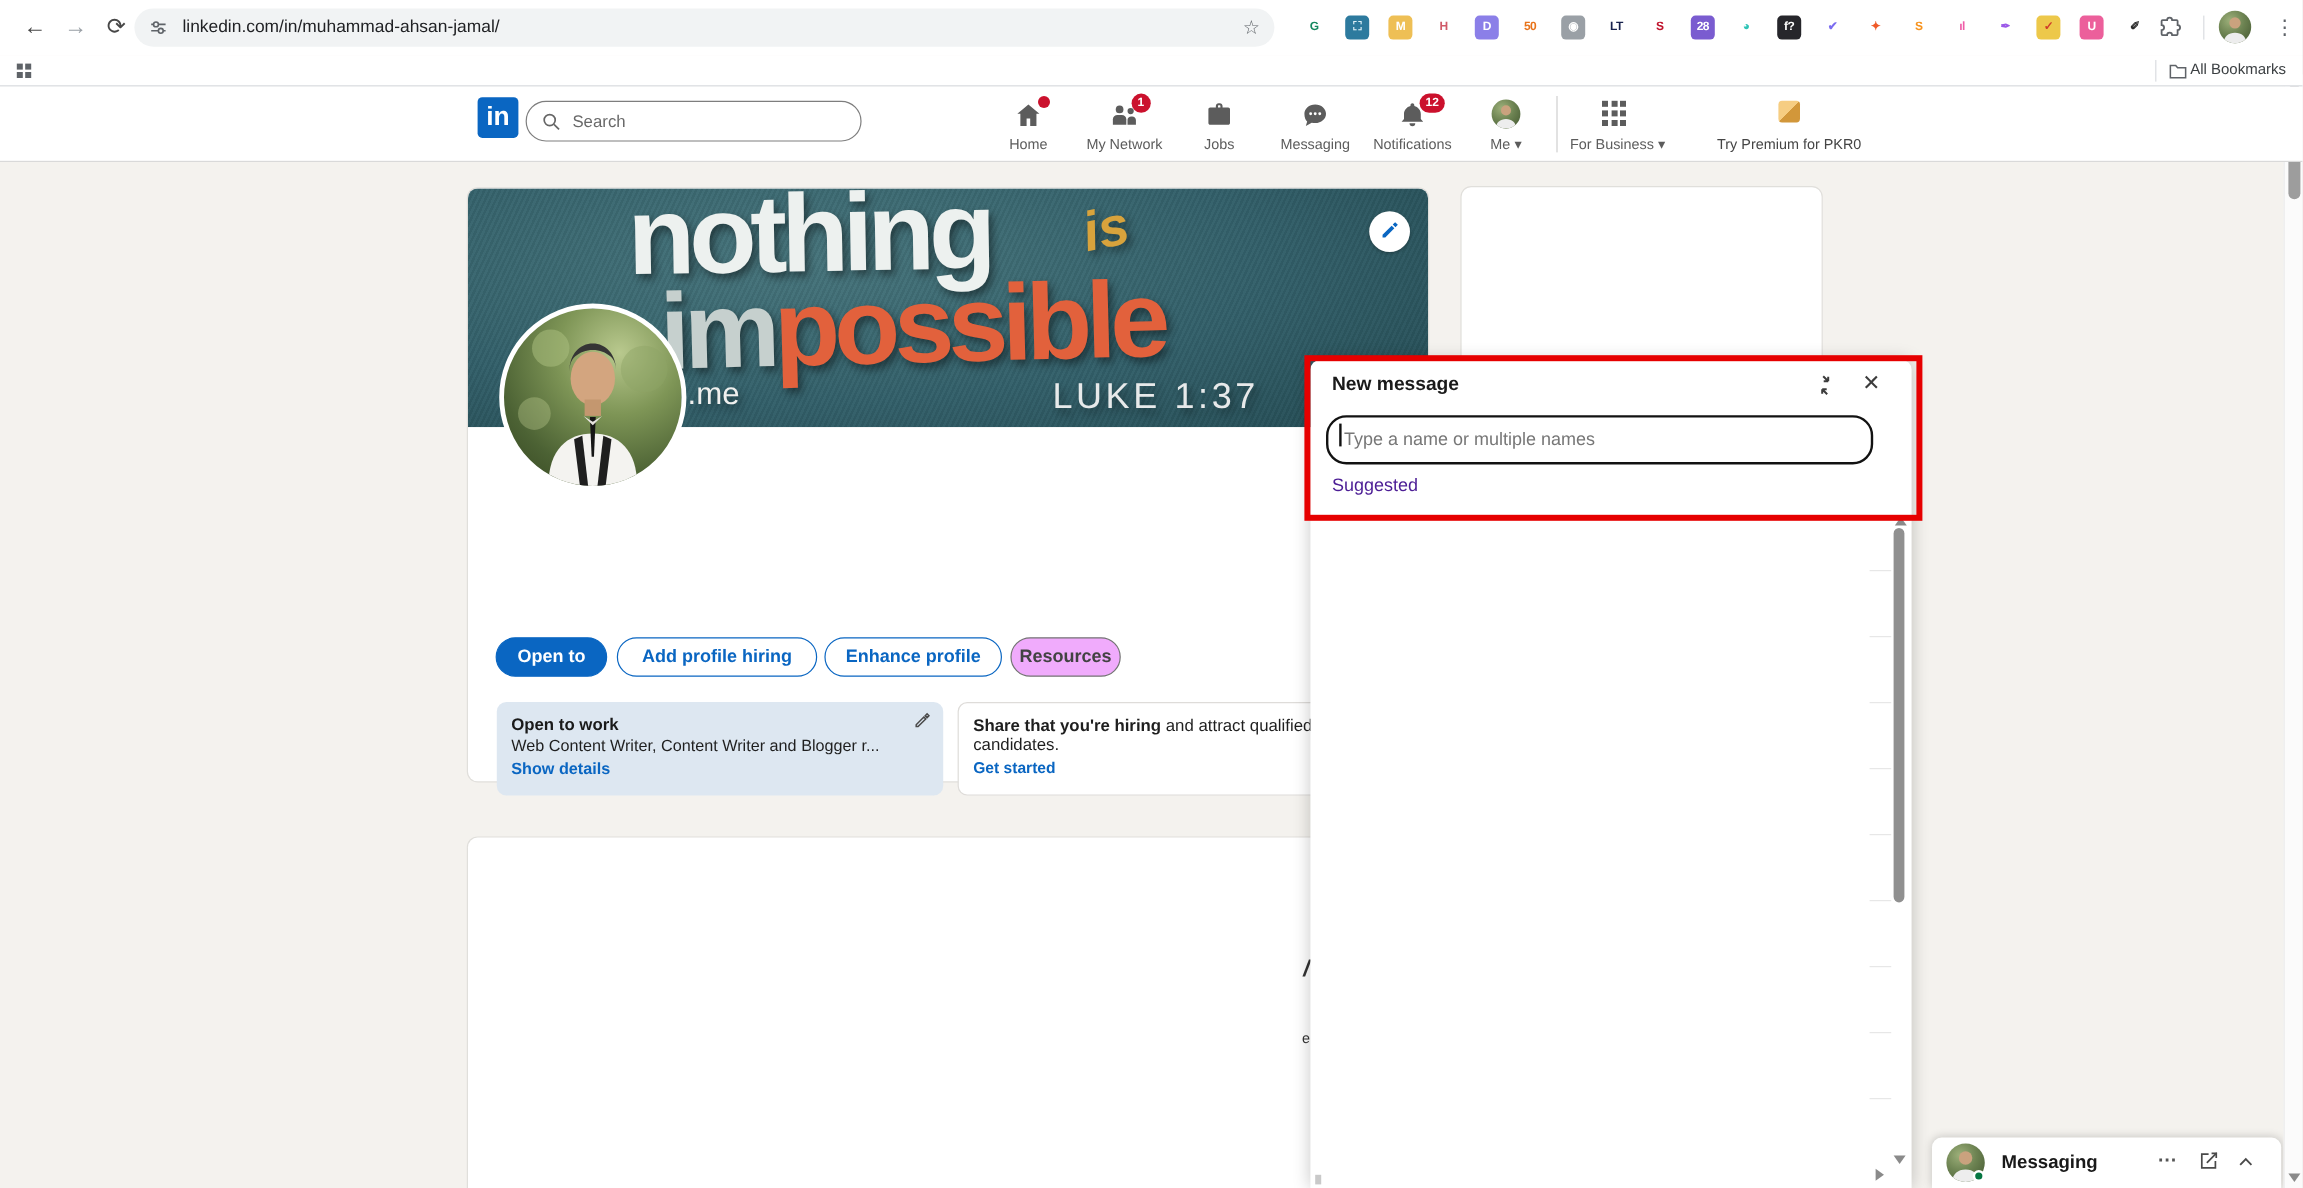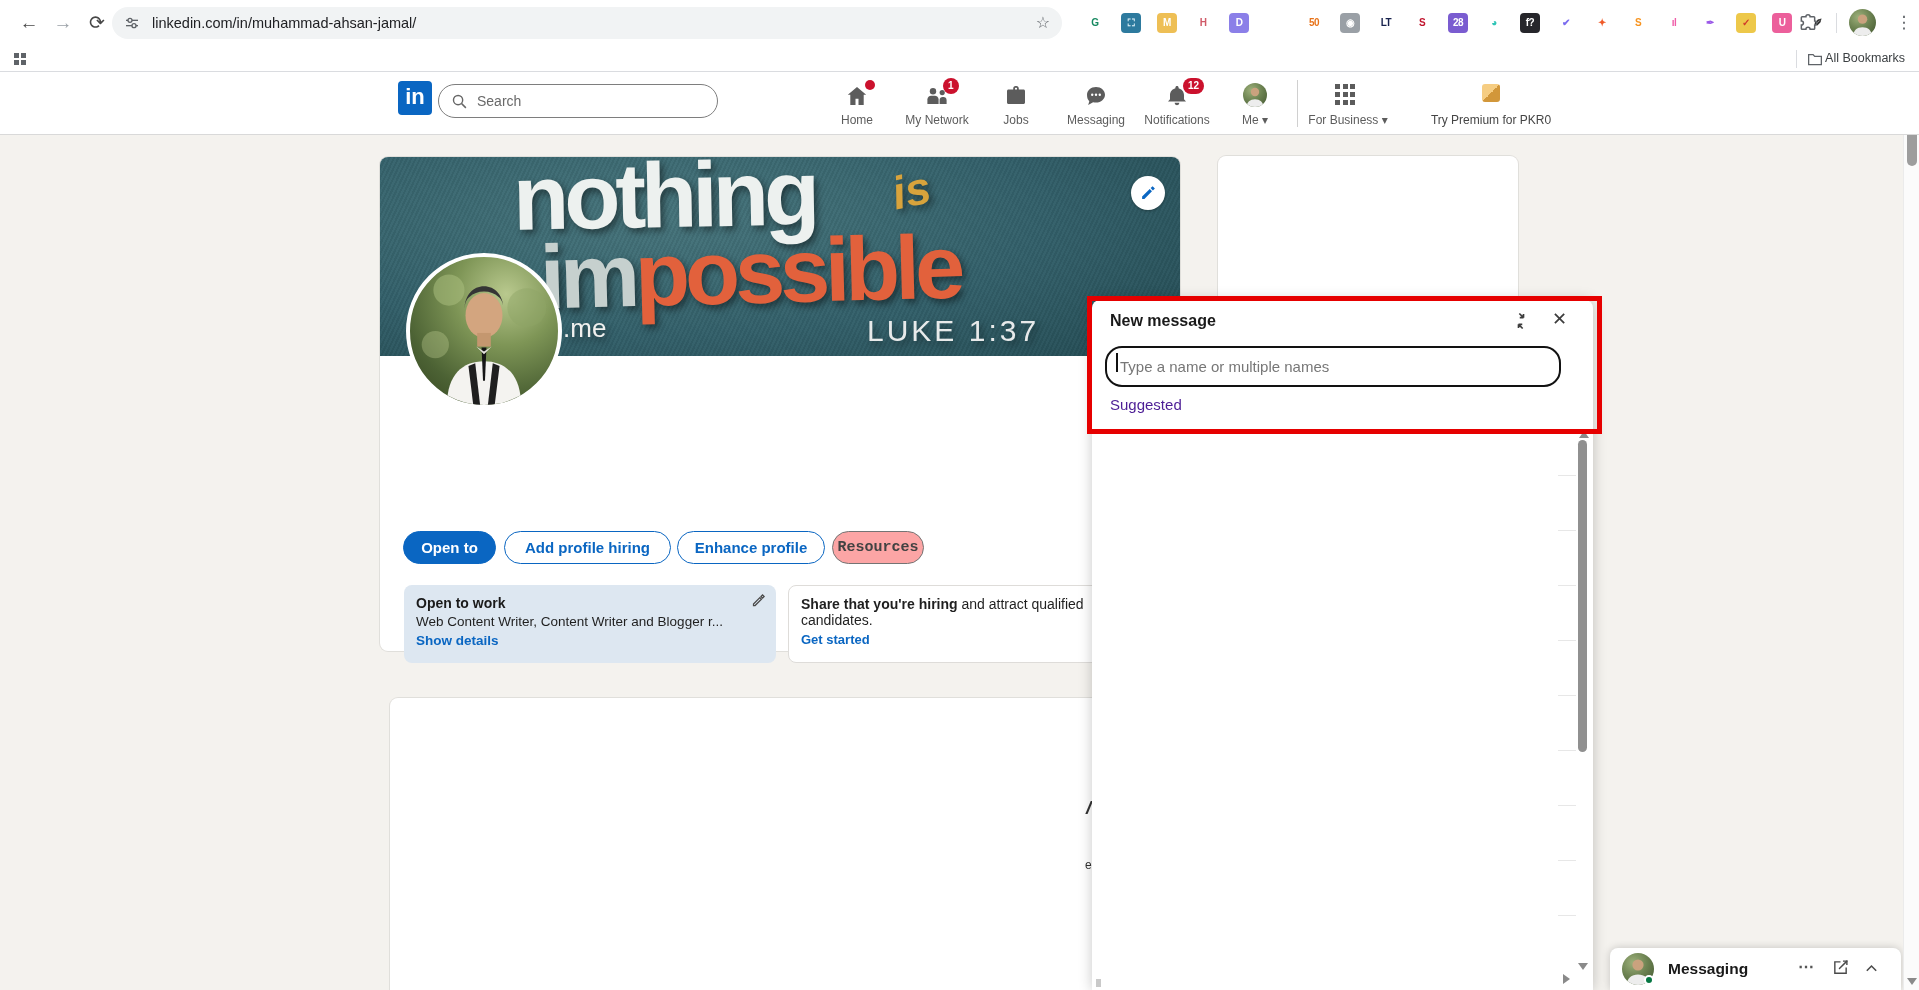--- a/index.html
+++ b/index.html
@@ -55,21 +55,21 @@
   .me-avatar { position:absolute; left:28px; top:1px; width:24px; height:24px; }
   .grid9 { position:absolute; left:29px; top:2px; width:22px; height:22px; display:grid;
            grid-template-columns:repeat(3,5px); grid-gap:2.5px; }
   .grid9 i { width:5px; height:5px; background:#5c5c5c; display:block; }
   .premium-item { position:absolute; left:1406px; top:10px; width:170px; height:50px; text-align:center; cursor:pointer;text-decoration:underline; }
   .gold { position:absolute; left:76px; top:2px; width:18px; height:18px; border-radius:3px;
           background:linear-gradient(135deg,#f6cd82 0 50%, #d2973a 50% 100%); }
   .premium-item .nlabel { position:absolute; left:0; right:0; top:31px; font-size:12px; color:#454545; white-space:nowrap; }
   
   .card { position:absolute; background:#fff; border-radius:8px; box-shadow:0 0 0 1px rgba(0,0,0,.08); }
-  .profile-card { left:380px; top:157px; width:800px; height:494px; z-index:2; }
+  .profile-card { left:390px; top:157px; width:800px; height:494px; z-index:2; }
   .cover { position:absolute; left:0; top:0; width:800px; height:199px; border-radius:8px 8px 0 0; overflow:hidden;
     background:
       repeating-linear-gradient(115deg, rgba(0,0,0,.05) 0 2px, rgba(255,255,255,.02) 2px 4px),
       radial-gradient(120% 150% at 35% 30%, #47757c 0%, #33606a 40%, #234a52 72%, #162f36 100%); }
   .cov-w { position:absolute; font-weight:bold; text-shadow:3px 4px 7px rgba(0,0,0,.45); white-space:nowrap; }
   .cov-nothing { left:133px; top:-14px; font-size:92px; letter-spacing:-5px; color:#edf1ef; transform:rotate(-1deg); }
   .cov-is { left:512px; top:6px; font-size:46px; font-style:italic; color:#d8a33c; transform:rotate(-12deg); }
   .cov-imp { left:160px; top:64px; font-size:90px; letter-spacing:-5px; transform:rotate(-1.5deg); }
   .cov-imp .lt { color:#c6d0ce; } .cov-imp .or { color:#e2613c; }
   .cov-me { left:183px; top:156px; font-size:26px; color:#f0f0ee; font-weight:normal; }
@@ -77,21 +77,21 @@
   .cov-edit { position:absolute; left:751px; top:19px; width:34px; height:34px; border-radius:50%;
               background:#fff; text-align:center; line-height:40px; cursor:pointer; box-shadow:0 1px 3px rgba(0,0,0,.3); }
   .pphoto { position:absolute; left:26px; top:96px; width:156px; height:156px; border-radius:50%;
             border:4px solid #fff; overflow:hidden; z-index:3; cursor:pointer;
             background:radial-gradient(circle at 65% 25%, #b9c98e 0%, #7e9556 35%, #4c6234 70%, #33431f 100%); }
   .btnrow { position:absolute; top:374px; left:0; height:34px; }
   .pbtn { position:absolute; height:33px; border-radius:17px; font-size:15px; font-weight:bold;
           text-align:center; line-height:31px; cursor:pointer; white-space:nowrap; }
   .pbtn.solid { background:#0a66c2; color:#fff; border:1px solid #0a66c2; }
   .pbtn.blue  { background:#fff; color:#0a66c2; border:1.5px solid #0a66c2; }
-  .pbtn.gray  { background:#fca5a5; color:#424242; border:1.5px solid #747474;font-family:Liberation Mono, monospace; }
+  .pbtn.gray  { background:#f0abfc; color:#424242; border:1.5px solid #747474; }
   .otw-card { position:absolute; left:24px; top:428px; width:372px; height:78px; background:#dde7f1;
               border-radius:8px; padding:10px 12px; }
   .otw-title { font-size:14px; font-weight:bold; color:#1a1a1a; }
   .otw-sub { font-size:13.5px; color:#1f1f1f; margin-top:3px; white-space:nowrap; overflow:hidden; }
   .otw-link { font-size:13.5px; font-weight:bold; color:#0a66c2; margin-top:4px; display:inline-block; cursor:pointer; }
   .otw-pencil { position:absolute; right:10px; top:8px; cursor:pointer; }
   .hire-card { position:absolute; left:408px; top:428px; width:368px; height:78px; background:#fff;
                border:1px solid #dedcd9; border-radius:8px; padding:10px 12px; font-size:14px; color:#1f1f1f; }
   .hire-card b { font-weight:bold; }
   .hire-link { font-size:13px; font-weight:bold; color:#0a66c2; margin-top:4px; display:inline-block; cursor:pointer; }
@@ -168,21 +168,21 @@
       <span class="url">linkedin.com/in/muhammad-ahsan-jamal/</span>
       <span class="star">☆</span>
     </div>
 
     <div class="ext-row">
         <span class="ext" style="background: rgb(255, 255, 255); color: rgb(21, 136, 95);">G</span>
         <span class="ext" style="background: rgb(45, 122, 158); color: rgb(223, 241, 248);">⛶</span>
         <span class="ext" style="background: rgb(238, 191, 85); color: rgb(255, 255, 255);">M</span>
         <span class="ext" style="background: rgb(255, 255, 255); color: rgb(208, 90, 104);">H</span>
         <span class="ext" style="background: rgb(139, 127, 232); color: rgb(255, 255, 255);">D</span>
-        <span class="ext" style="background: rgb(255, 255, 255); color: rgb(232, 115, 26); margin-left: 39px;">50</span>
+        <span class="ext" style="background: rgb(255, 255, 255); color: rgb(232, 115, 26);">50</span>
         <span class="ext" style="background: rgb(154, 160, 166); color: rgb(255, 255, 255);">◉</span>
         <span class="ext" style="background: rgb(255, 255, 255); color: rgb(23, 34, 77);">LT</span>
         <span class="ext" style="background: rgb(255, 255, 255); color: rgb(192, 19, 44);">S</span>
         <span class="ext" style="background: rgb(122, 92, 208); color: rgb(255, 255, 255);">28</span>
         <span class="ext" style="background: rgb(255, 255, 255); color: rgb(46, 196, 182);">◕</span>
         <span class="ext" style="background: rgb(38, 38, 43); color: rgb(255, 255, 255);">f?</span>
         <span class="ext" style="background: rgb(255, 255, 255); color: rgb(123, 108, 240);">✔</span>
         <span class="ext" style="background: rgb(255, 255, 255); color: rgb(240, 90, 40);">✦</span>
         <span class="ext" style="background: rgb(255, 255, 255); color: rgb(247, 147, 30);">S</span>
         <span class="ext" style="background: rgb(255, 255, 255); color: rgb(239, 93, 168);">ıl</span>

